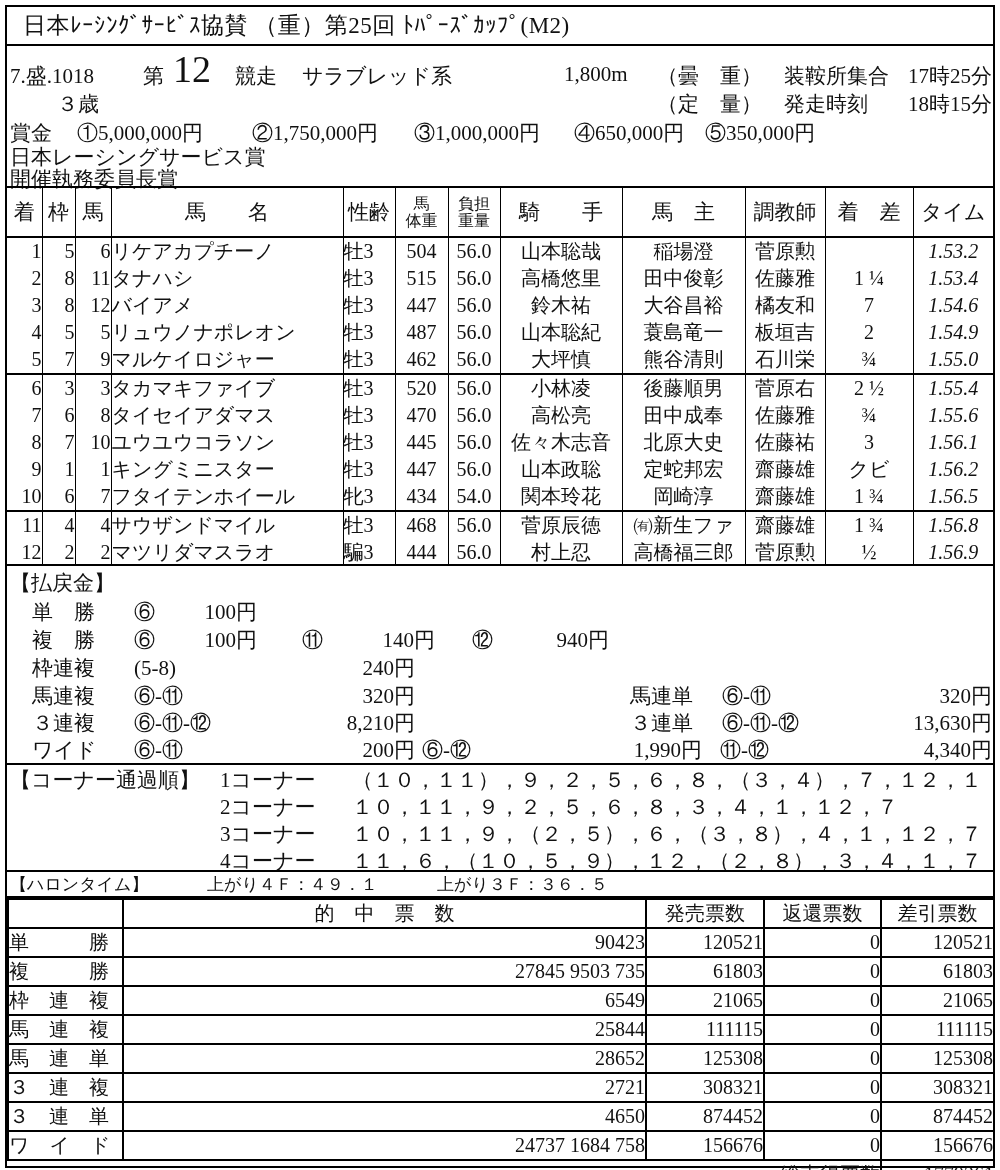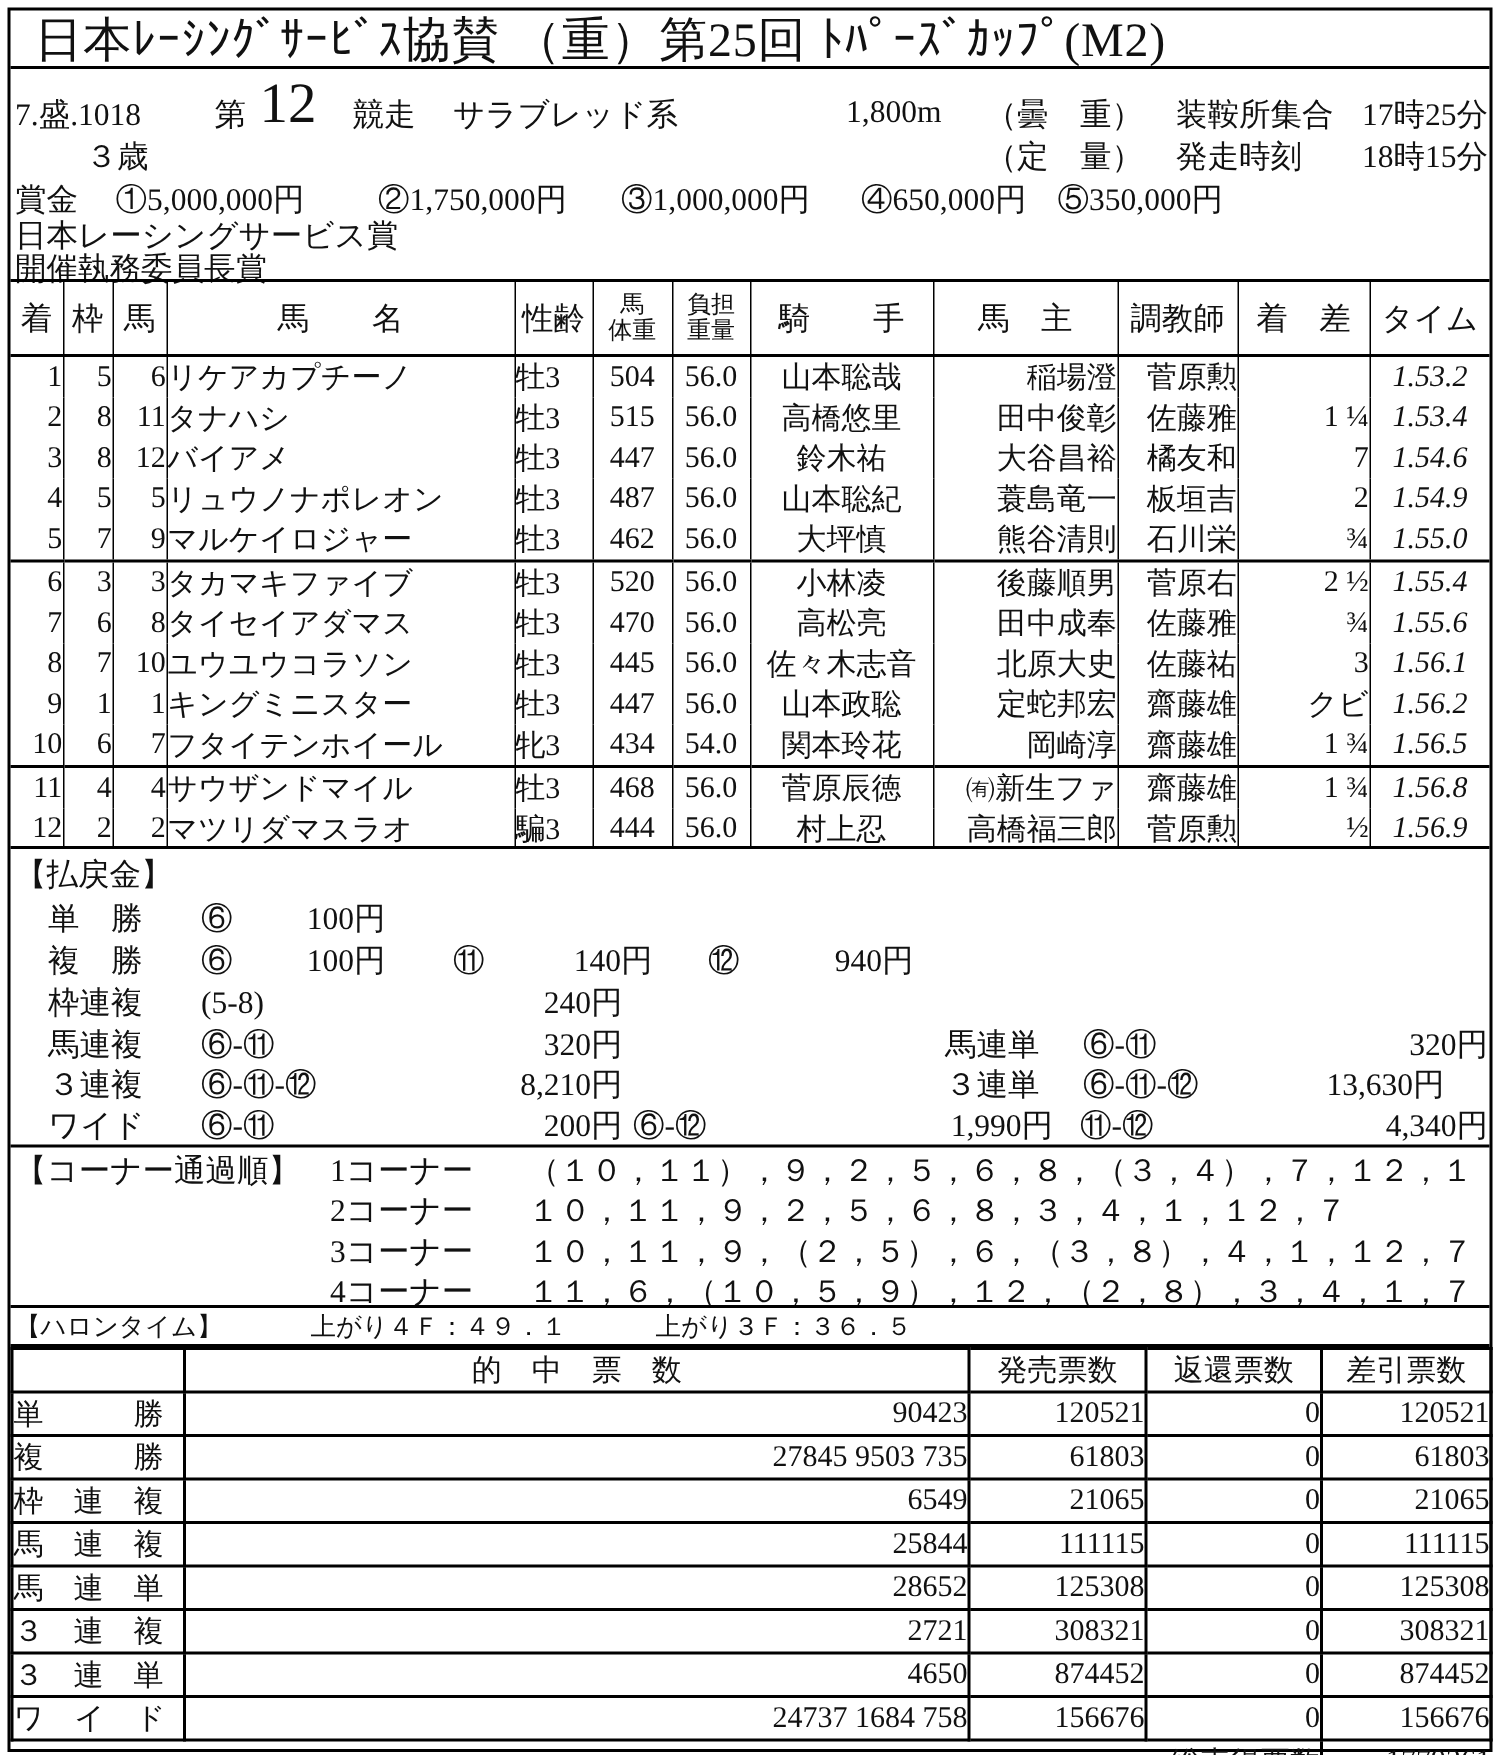--- a/index.html
+++ b/index.html
@@ -9,21 +9,21 @@
     font-family:"Liberation Serif","DejaVu Serif",serif;
     -webkit-font-smoothing:antialiased;
   }
   .doc{
     position:absolute;left:5px;top:5px;width:990px;height:1163px;
     border:2px solid #000;box-sizing:border-box;position:absolute;
   }
   .sec{position:absolute;left:0;width:986px;box-sizing:border-box;}
   
   .sec-title{top:0;height:39px;border-bottom:2px solid #000;
-    font-size:32px;line-height:38px;padding-left:16px;white-space:nowrap;letter-spacing:.5px;}
+    font-size:23px;line-height:38px;padding-left:16px;white-space:nowrap;letter-spacing:.5px;}
   
   .sec-info{top:39px;height:112px;font-size:21px;}
   .abs{position:absolute;white-space:nowrap;}
   .race-no-big{font-size:38px;line-height:38px;font-weight:500;}
   
   .sec-results{top:179px;height:380px;}
   table{border-collapse:collapse;table-layout:fixed;}
   .results{width:986px;font-size:20px;}
   .results th,.results td{padding:0;overflow:hidden;white-space:nowrap;}
   .results td,.results th{border-left:1.5px solid #000;}
@@ -32,21 +32,21 @@
   .results thead{border-bottom:2px solid #000;}
   .results tbody tr{height:27px;}
   .results tr.group-end td{border-bottom:2.5px solid #000;}
   .sec-results{border-top:2.5px solid #000;border-bottom:2.5px solid #000;}
   .hdr-stack{font-size:16px;line-height:17px;text-align:center;}
   .c-num{text-align:right;padding-right:5px;}
   .c-name{text-align:left;padding-left:16px;}
   .c-sexage{text-align:left;padding-left:6px;}
   .c-center{text-align:center;}
   .c-left{text-align:center;padding-left:8px;}
-  .c-left2{text-align:right;padding-left:4px;}
+  .c-left2{text-align:center;padding-left:4px;}
   .c-time{text-align:center;padding-right:6px;font-style:italic;}
   
   .sec-pay{top:559px;height:197px;font-size:21px;}
   .pay-line{position:absolute;left:0;width:986px;height:26px;line-height:26px;}
   .pay-line span{position:absolute;white-space:nowrap;}
   .amt{text-align:right;display:inline-block;}
   
   .sec-corner{top:756px;height:107px;border-top:2px solid #000;font-size:21px;}
   .corner-line{position:absolute;left:0;width:986px;height:26px;line-height:27px;}
   
@@ -339,21 +339,21 @@
       <span style="left:623px;">馬連単</span>
       <span style="left:715px;">⑥-⑪</span>
       <span class="amt" style="left:825px;width:160px;">320円</span>
     </div>
     <div class="pay-line" style="top:144px;">
       <span style="left:25px;">３連複</span>
       <span style="left:127px;">⑥-⑪-⑫</span>
       <span class="amt" style="left:240px;width:168px;">8,210円</span>
       <span style="left:623px;">３連単</span>
       <span style="left:715px;">⑥-⑪-⑫</span>
-      <span class="amt" style="left:796px;width:160px;">13,630円</span>
+      <span class="amt" style="left:825px;width:160px;">13,630円</span>
     </div>
     <div class="pay-line" style="top:171px;">
       <span style="left:25px;">ワイド</span>
       <span style="left:127px;">⑥-⑪</span>
       <span class="amt" style="left:240px;width:168px;">200円</span>
       <span style="left:415px;">⑥-⑫</span>
       <span class="amt" style="left:540px;width:155px;">1,990円</span>
       <span style="left:713px;">⑪-⑫</span>
       <span class="amt" style="left:825px;width:160px;">4,340円</span>
     </div>

